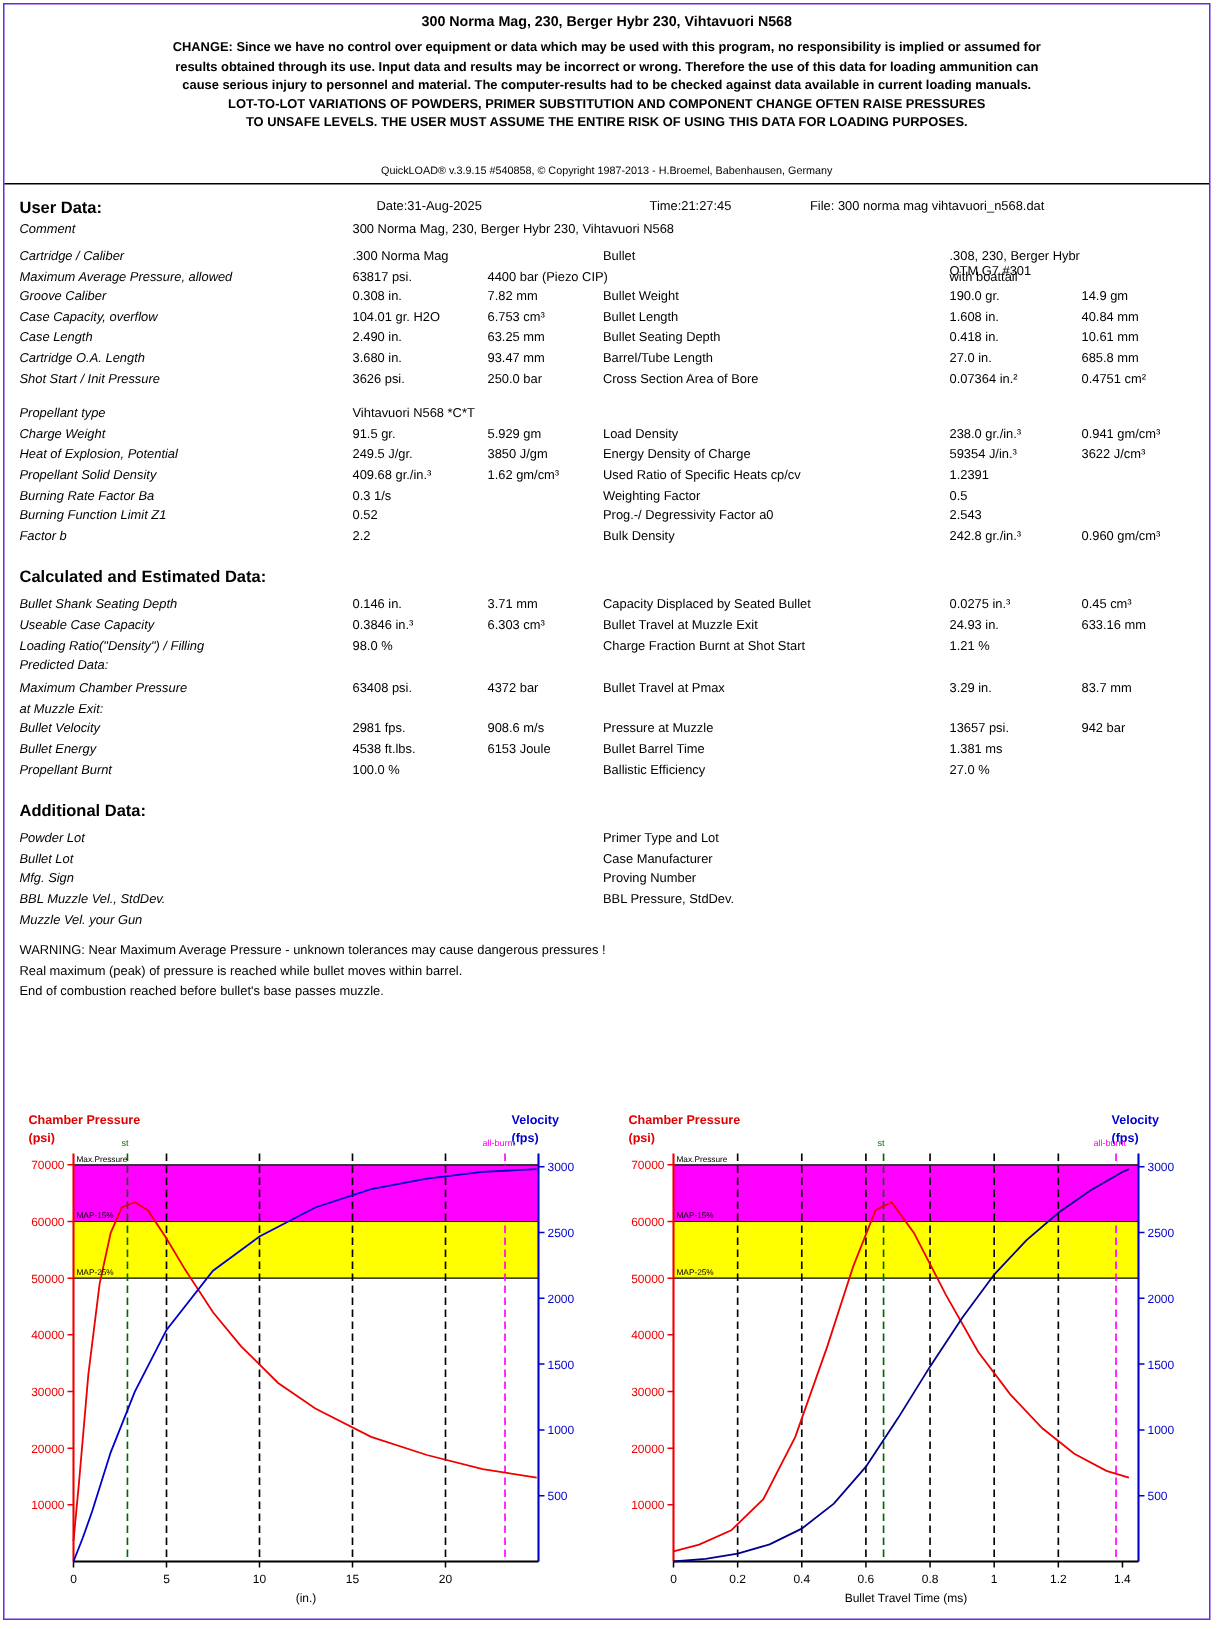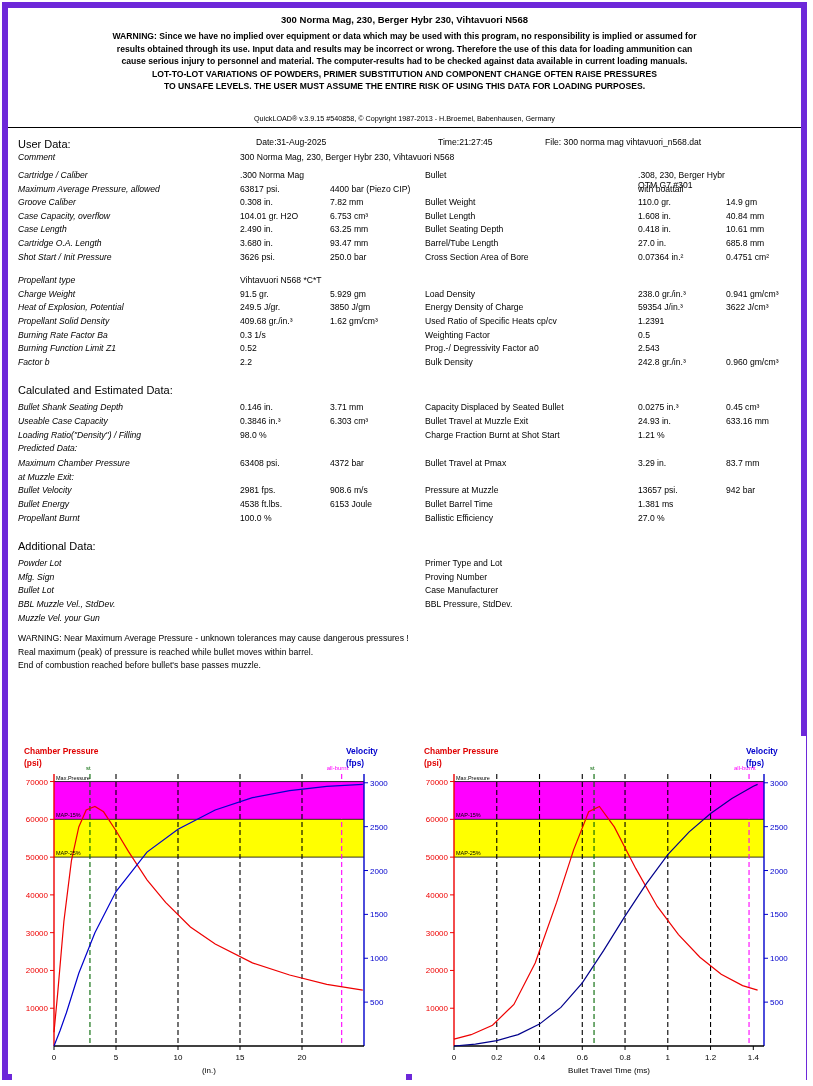--- a/index.html
+++ b/index.html
@@ -1,29 +1,29 @@
 <!DOCTYPE html>
 <html><head>
 <meta charset="utf-8">
 <style>
   html,body{margin:0;padding:0;background:#fff;}
   body{width:813px;height:1086px;font-family:"Liberation Sans",sans-serif;font-size:9px;color:#000;}
-  .page{width:805px;height:1078px;margin:2px;border:6px solid #6d28d9;position:relative;box-sizing:border-box;}
+  .page{width:805px;height:1078px;margin:2px;border:1px solid #6d28d9;position:relative;box-sizing:border-box;}
   .header{padding:6px 10px 4px 10px;text-align:center;border-bottom:1px solid #000;}
   .header .title{font-size:9.5px;font-weight:bold;margin-bottom:5px;}
   .header .warn{font-size:8.6px;font-weight:bold;line-height:12.5px;}
   .header .warn2{font-size:8.6px;font-weight:bold;line-height:12.5px;}
   .header .copy{font-size:7.2px;margin-top:21px;}
   .body{padding:6px 10px 0 10px;position:relative;}
-  .sect-title{font-size:11px;font-weight:normal;margin:4px 0 6px 0;}
+  .sect-title{font-size:11px;font-weight:bold;margin:4px 0 6px 0;}
   .row{position:relative;height:13.6px;font-size:8.6px;}
   .c-label{position:absolute;left:0;width:215px;font-style:italic;}
   .c-v1{position:absolute;left:222px;width:90px;}
   .c-v2{position:absolute;left:312px;width:95px;}
-  .c-label2{position:absolute;left:407px;width:210px;}
+  .c-label2{position:absolute;left:389px;width:210px;}
   .c-v3{position:absolute;left:620px;width:95px;}
   .c-v4{position:absolute;left:708px;width:95px;}
   .spacer{height:10px;}
   .smallspace{height:5px;}
   .warnblock{font-size:8.6px;line-height:13.5px;margin-top:6px;}
   
   .charts{position:absolute;left:4px;top:728px;width:795px;height:344px;}
   .chart{position:absolute;top:0;width:394px;height:344px;}
   .chart.left{left:0;}
   .chart.right{left:400px;}
@@ -33,21 +33,21 @@
   .axlabel{position:absolute;font-size:8px;}
   svg{display:block;}
 </style>
 </head>
 <body>
 
 <div class="page">
 
   <div class="header">
     <div class="title">300 Norma Mag, 230, Berger Hybr 230, Vihtavuori N568</div>
-    <div class="warn">WARNING: Since we have no implied over equipment or data which may be used with this program, no responsibility is implied or assumed for</div>
+    <div class="warn">CHANGE: Since we have no control over equipment or data which may be used with this program, no responsibility is implied or assumed for</div>
     <div class="warn">results obtained through its use. Input data and results may be incorrect or wrong. Therefore the use of this data for loading ammunition can</div>
     <div class="warn">cause serious injury to personnel and material. The computer-results had to be checked against data available in current loading manuals.</div>
     <div class="warn2">LOT-TO-LOT VARIATIONS OF POWDERS, PRIMER SUBSTITUTION AND COMPONENT CHANGE OFTEN RAISE PRESSURES</div>
     <div class="warn2">TO UNSAFE LEVELS. THE USER MUST ASSUME THE ENTIRE RISK OF USING THIS DATA FOR LOADING PURPOSES.</div>
     <div class="copy">QuickLOAD® v.3.9.15 #540858, © Copyright 1987-2013 - H.Broemel, Babenhausen, Germany</div>
   </div>
 
   <div class="body">
 
     <div style="position:relative;height:18px;">
@@ -79,21 +79,21 @@
           <div class="c-v2">4400 bar (Piezo CIP)</div>
           <div class="c-label2"></div>
           <div class="c-v3">with boattail</div>
           <div class="c-v4"></div>
         </div>
         <div class="row">
           <div class="c-label">Groove Caliber</div>
           <div class="c-v1">0.308 in.</div>
           <div class="c-v2">7.82 mm</div>
           <div class="c-label2">Bullet Weight</div>
-          <div class="c-v3">110.0 gr.</div>
+          <div class="c-v3">190.0 gr.</div>
           <div class="c-v4">14.9 gm</div>
         </div>
         <div class="row">
           <div class="c-label">Case Capacity, overflow</div>
           <div class="c-v1">104.01 gr. H2O</div>
           <div class="c-v2">6.753 cm³</div>
           <div class="c-label2">Bullet Length</div>
           <div class="c-v3">1.608 in.</div>
           <div class="c-v4">40.84 mm</div>
         </div>
@@ -265,26 +265,26 @@
     <div class="spacer"></div>
 
     <div class="sect-title">Additional Data:</div>
 
     <div id="add-rows">
         <div class="row">
           <div class="c-label">Powder Lot</div>
           <div class="c-label2">Primer Type and Lot</div>
         </div>
         <div class="row">
+          <div class="c-label">Bullet Lot</div>
+          <div class="c-label2">Case Manufacturer</div>
+        </div>
+        <div class="row">
           <div class="c-label">Mfg. Sign</div>
           <div class="c-label2">Proving Number</div>
-        </div>
-        <div class="row">
-          <div class="c-label">Bullet Lot</div>
-          <div class="c-label2">Case Manufacturer</div>
         </div>
         <div class="row">
           <div class="c-label">BBL Muzzle Vel., StdDev.</div>
           <div class="c-label2">BBL Pressure, StdDev.</div>
         </div>
         <div class="row">
           <div class="c-label">Muzzle Vel. your Gun</div>
           <div class="c-label2"></div>
         </div>
       </div>

